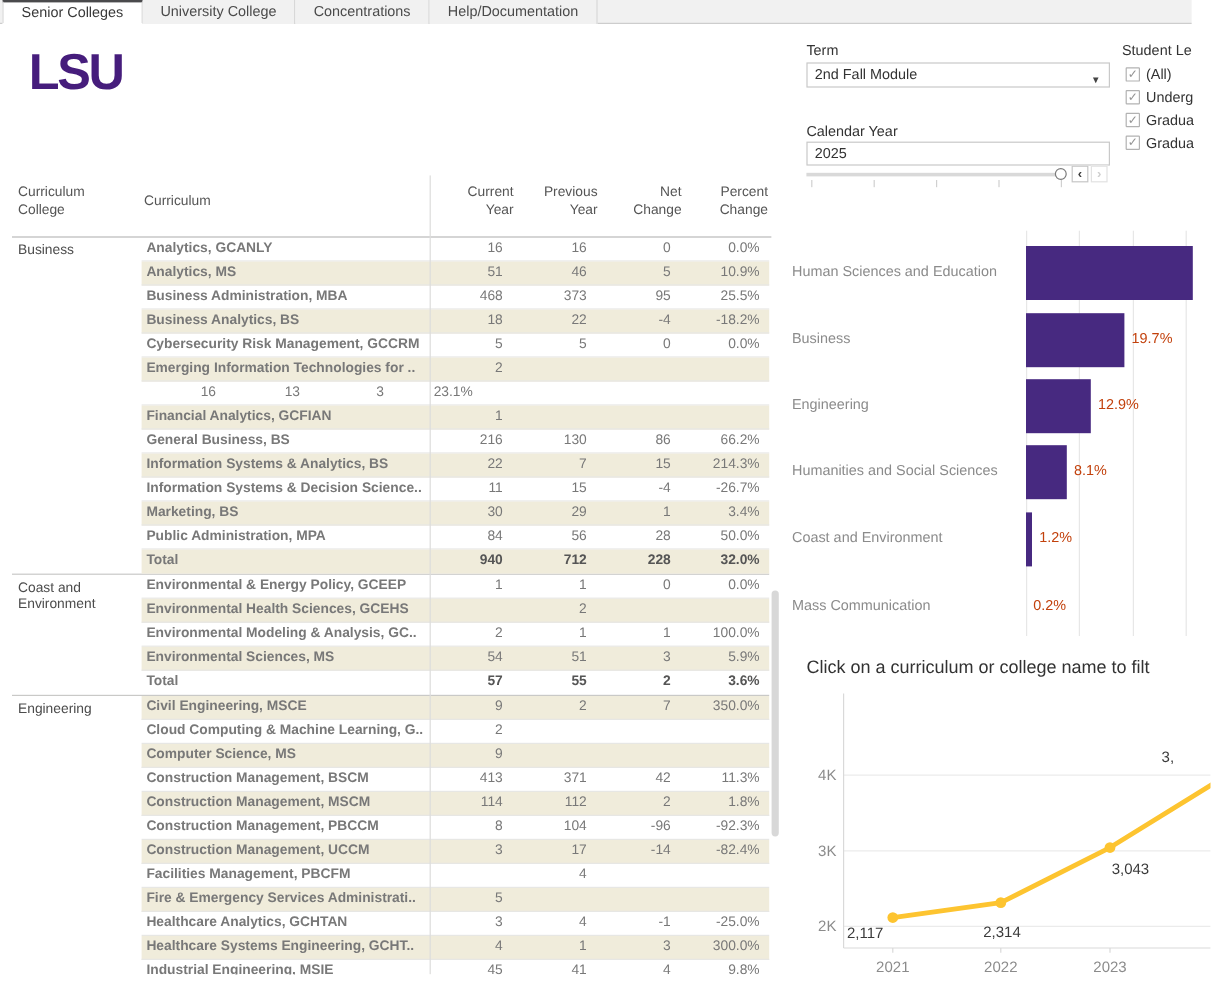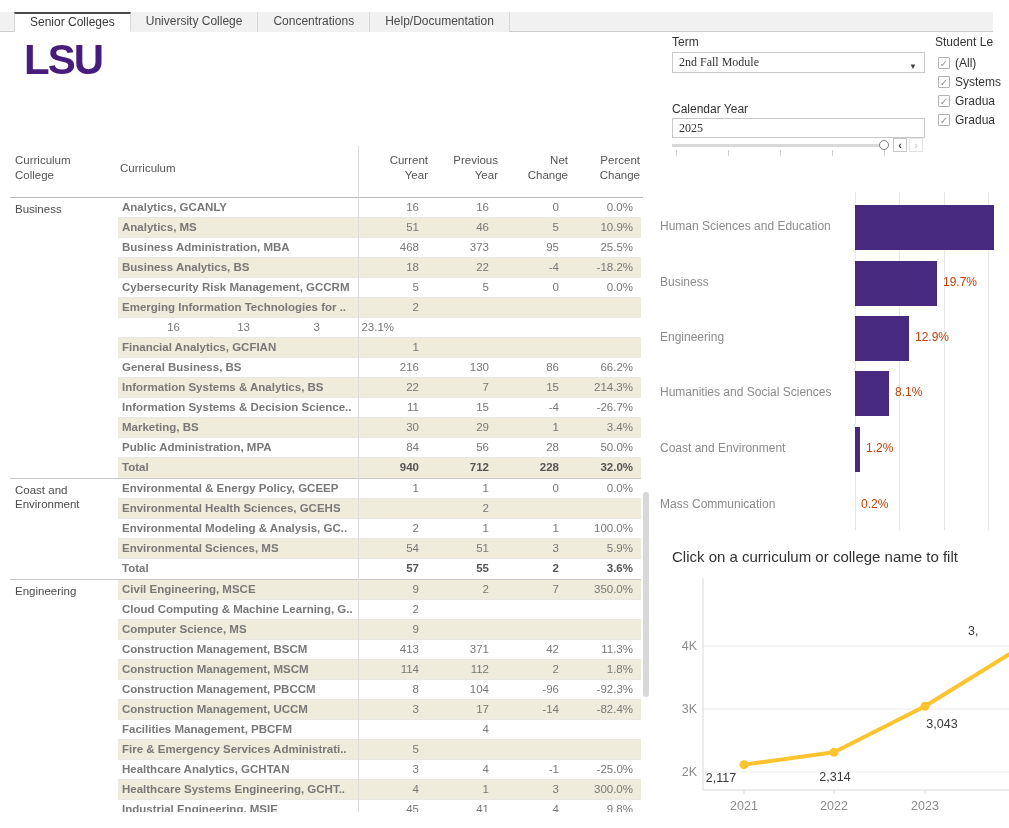--- a/index.html
+++ b/index.html
@@ -1,21 +1,21 @@
 <!DOCTYPE html>
 <html><head>
 <meta charset="utf-8">
 <style>
   * { margin:0; padding:0; box-sizing:border-box; }
   html,body { background:#fff; }
   body { font-family:"Liberation Sans","DejaVu Sans",sans-serif; }
   #app { position:relative; width:1009px; height:828px; background:#fff; overflow:hidden; }
 
   
-  #tabbar { position:absolute; left:0; top:12px; width:993px; height:20px; background:#f1f1f1; border-bottom:1px solid #cdcdcd; display:flex; padding-left:14px; }
+  #tabbar { position:absolute; left:0; top:0; width:993px; height:20px; background:#f1f1f1; border-bottom:1px solid #cdcdcd; display:flex; padding-left:2px; }
   .tab { height:20px; line-height:19px; padding:0 15px; font-size:12px; color:#4a4a4a; background:#f1f1f1; border-right:1px solid #d8d8d8; cursor:default; white-space:nowrap; }
   .tab:first-child { border-left:1px solid #d8d8d8; }
   .tab.active { background:#fff; border-top:2px solid #4a4a4c; line-height:17px; color:#383838; border-bottom:1px solid #fff; margin-bottom:-1px; }
 
   
   #logo { position:absolute; left:24px; top:36px; font-size:42px; font-weight:800; letter-spacing:-2px; color:#461D7C; font-family:"Liberation Sans",sans-serif; }
   #title { position:absolute; left:11px; top:106px; font-size:21px; font-weight:700; color:#161616; }
 
   
   #tbl { position:absolute; left:10px; top:146px; width:633px; height:666px; overflow:hidden; font-size:11.5px; }
@@ -37,21 +37,21 @@
   .row.last { border-bottom:none; }
   .row.band { background:#f0ecdb; }
   .cur { width:239px; padding-left:4px; color:#787878; overflow:hidden; white-space:nowrap;font-weight:bold; }
   .num { width:70px; text-align:right; padding-right:8px; color:#787878; }
   .num.w72 { width:74px; }
   .num.tot { font-weight:700; color:#555; }
   #tbl-scroll { position:absolute; left:643px; top:492px; width:6px; height:205px; background:#d8d8d8; border-radius:3px; }
 
   
   .flabel { position:absolute; font-size:12px; color:#333; }
-  .fbox { position:absolute; background:#fff; border:1px solid #c9c9c9; font-size:12px; color:#333; padding:2px 6px; line-height:15px;font-family:Liberation Serif, serif; }
+  .fbox { position:absolute; background:#fff; border:1px solid #c9c9c9; font-size:12px; color:#333; padding:2px 6px; line-height:15px; }
   #term-caret { position:absolute; right:7px; top:6px; font-size:8px; color:#444; }
   #cy-slider-track { position:absolute; left:672px; top:144px; width:208px; height:3px; background:#d9d9d9; }
   #cy-handle { position:absolute; left:879px; top:140px; width:10px; height:10px; border:1.5px solid #7b7b7b; border-radius:50%; background:#fff; }
   .sbtn { position:absolute; top:138px; width:14px; height:14px; border:1px solid #c6c6c6; background:#fff; text-align:center; line-height:13px; font-size:11px; font-weight:700; }
   #cy-prev { left:893px; color:#3c3c3c; }
   #cy-next { left:909px; color:#cfcfcf; border-color:#e2e2e2; }
   .stick { position:absolute; top:150px; width:1px; height:6px; background:#d0d0d0; }
   .cbrow { position:absolute; left:938px; height:14px; white-space:nowrap; }
   .cbox { display:inline-block; width:12px; height:12px; border:1px solid #b2b2b2; border-radius:1px; background:#fff; font-size:10px; line-height:11px; text-align:center; color:#949494; vertical-align:middle; }
   .cblabel { font-size:12px; color:#333; margin-left:5px; vertical-align:middle; }
@@ -348,21 +348,21 @@
   <div class="sbtn" id="cy-next">›</div>
   <div class="stick" style="left:676px;"></div>
   <div class="stick" style="left:728px;"></div>
   <div class="stick" style="left:780px;"></div>
   <div class="stick" style="left:832px;"></div>
   <div class="stick" style="left:884px;"></div>
 
   <div class="flabel" style="left:935px;top:35px;">Student Le</div>
   <div id="cblist">
       <div class="cbrow" style="top: 53px;"><div class="cbox" style="display: inline-block;">✓</div><span class="cblabel">(All)</span></div>
-      <div class="cbrow" style="top: 72px;"><div class="cbox" style="display: inline-block;">✓</div><span class="cblabel">Systems</span></div>
+      <div class="cbrow" style="top: 72px;"><div class="cbox" style="display: inline-block;">✓</div><span class="cblabel">Underg</span></div>
       <div class="cbrow" style="top: 91px;"><div class="cbox" style="display: inline-block;">✓</div><span class="cblabel">Gradua</span></div>
       <div class="cbrow" style="top: 110px;"><div class="cbox" style="display: inline-block;">✓</div><span class="cblabel">Gradua</span></div>
     </div>
 
   <div id="barchart">
       <div class="bgrid" style="left: 195px;"></div>
       <div class="bgrid" style="left: 239px;"></div>
       <div class="bgrid" style="left: 284px;"></div>
       <div class="bgrid" style="left: 328px;"></div>
       <div class="bcat" style="left: 0px; top: 27px;">Human Sciences and Education</div>

